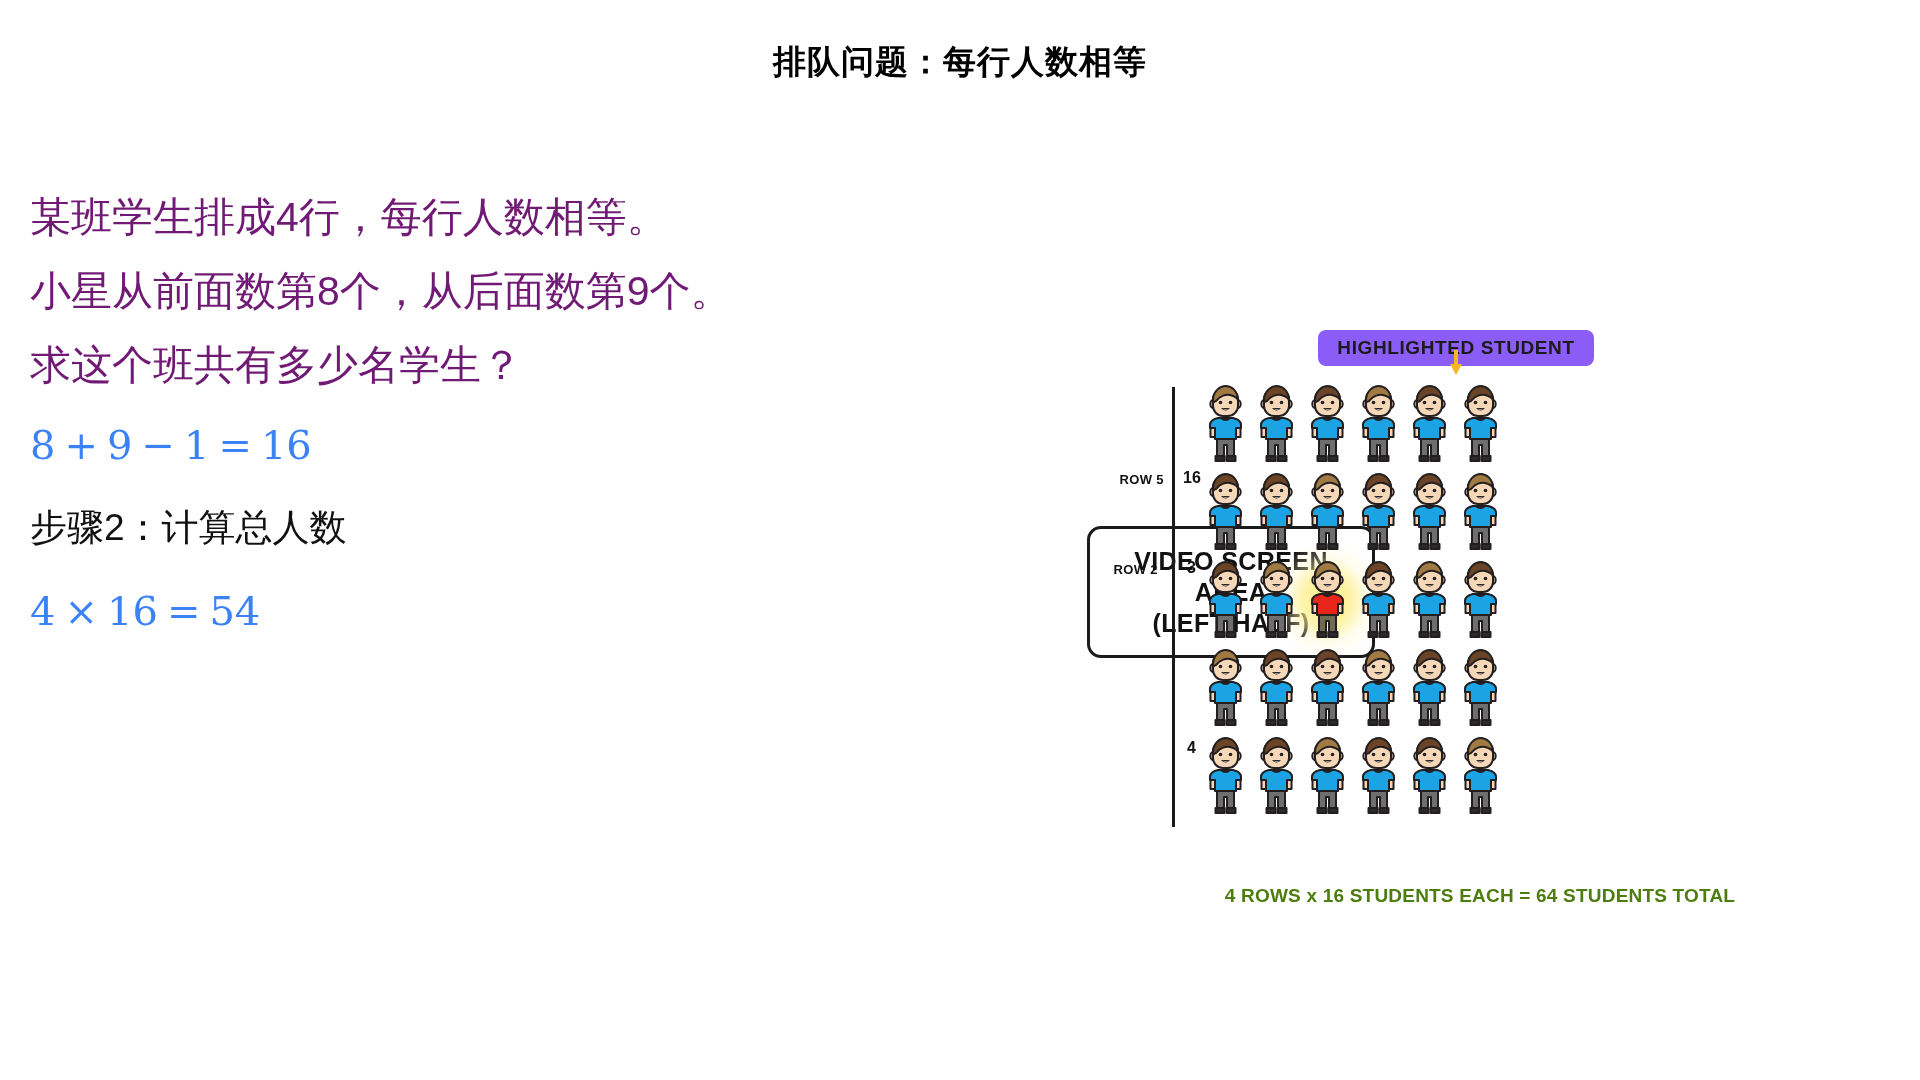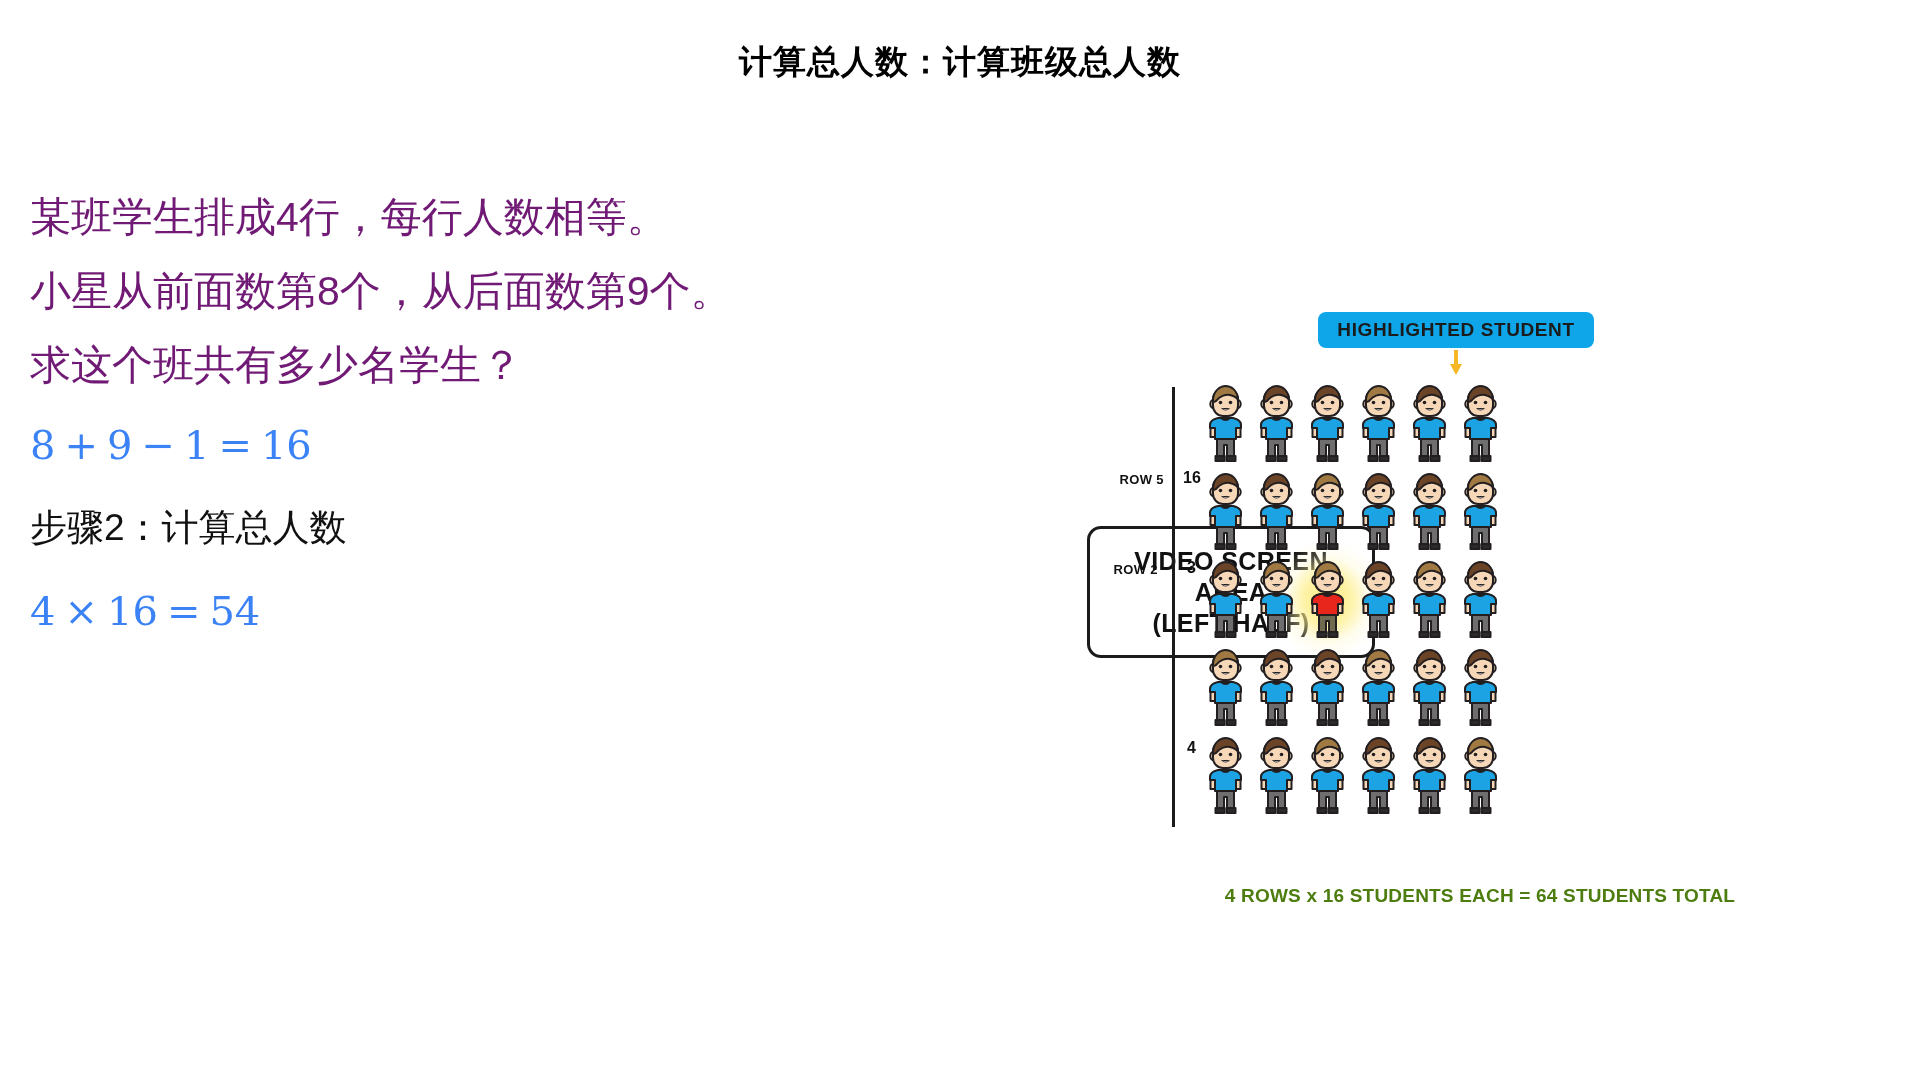--- a/index.html
+++ b/index.html
@@ -91,24 +91,24 @@
   
   #callout {
     position: absolute;
     left: 376px;
     top: -18px;
     width: 0;
   }
   #callout-pill {
     position: absolute;
     left: -138px;
-    top: 0;
+    top: 18px;
     width: 276px;
     height: 36px;
-    background: #0ea5e9;
+    background: #8b5cf6;
     border-radius: 8px;
     display: flex;
     align-items: center;
     justify-content: center;
     font-size: 19px;
     font-weight: bold;
     letter-spacing: 0.6px;
     color: #1b1b1b;
     white-space: nowrap;
   }
@@ -187,21 +187,21 @@
     font-size: 19px;
     font-weight: bold;
     letter-spacing: 0.2px;
     color: #4d7c0f;
     white-space: nowrap;
   }
 </style>
 </head>
 <body>
 
-<div id="page-title">计算总人数：计算班级总人数</div>
+<div id="page-title">排队问题：每行人数相等</div>
 
 <div id="lesson-body">
   <div class="body-line">某班学生排成4行，每行人数相等。</div>
   <div class="body-line">小星从前面数第8个，从后面数第9个。</div>
   <div class="body-line">求这个班共有多少名学生？</div>
 
 
   <div class="formula">
     <span>8</span><span class="op">+</span><span>9</span><span class="op">−</span><span>1</span><span class="op">=</span><span>16</span>
   </div>

